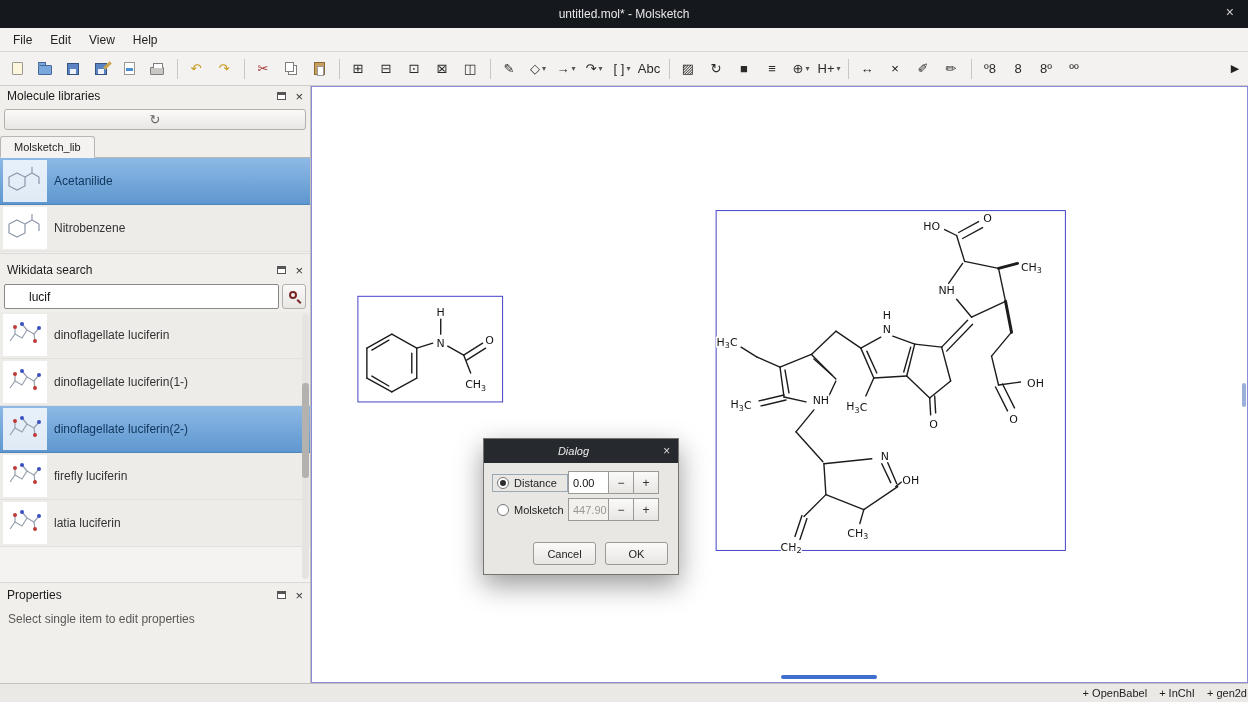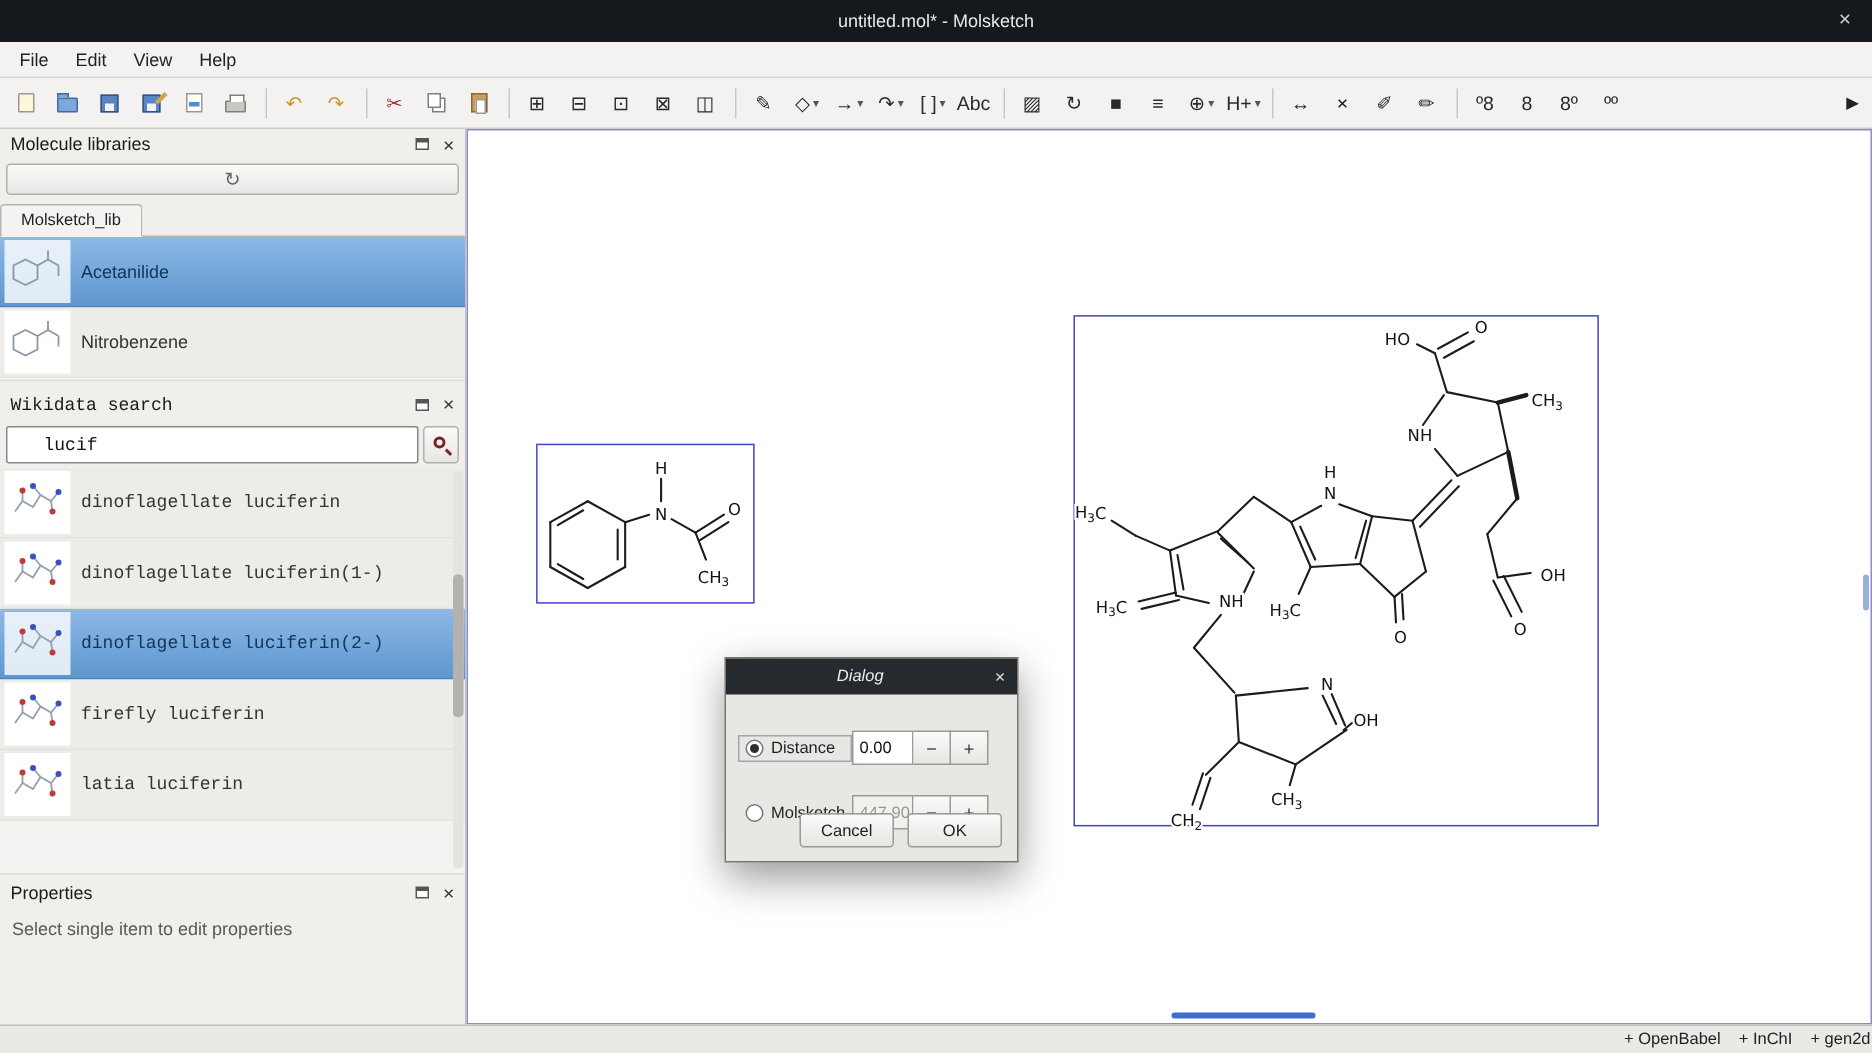--- a/index.html
+++ b/index.html
@@ -42,21 +42,21 @@
   .ic-printer{width:14px;height:8px;background:#c9c7c3;border:1px solid #807e7a;border-radius:1px;position:relative;margin-top:5px;}
   .ic-printer::before{content:"";position:absolute;left:2px;top:-5px;width:8px;height:4px;background:#fff;border:1px solid #807e7a;border-bottom:none;}
   .ic-copy{width:9px;height:10px;border:1px solid #807e7a;background:#fff;box-shadow:3px 3px 0 -1px #fff,3px 3px 0 0 #807e7a;margin:0 3px 3px 0;}
   .ic-paste{width:11px;height:13px;background:#c7a05e;border:1px solid #8a6a34;position:relative;}
   .ic-paste::after{content:"";position:absolute;left:2px;top:3px;width:5px;height:8px;background:#fff;border:1px solid #999;}
 
   
   .dock{position:absolute;left:0;top:86px;width:311px;bottom:19px;background:#f0efec;border-right:1px solid #c2c0bc;}
   .panel{position:absolute;left:0;width:100%;}
   .panel-lib{top:0;height:168px;border-bottom:1px solid #dcdad6;}
-  .panel-wiki{top:174px;height:323px;border-bottom:1px solid #dcdad6;font-family:Liberation Mono, monospace;}
+  .panel-wiki{top:174px;height:323px;border-bottom:1px solid #dcdad6;}
   .panel-props{top:499px;bottom:0;}
   .phead{height:20px;display:flex;align-items:center;padding:0 7px;font-size:12px;color:#1a1a1a;}
   .pbtns{margin-left:auto;display:flex;align-items:center;gap:9px;}
   .ic-float{display:inline-block;width:9px;height:8px;border:1px solid #555;border-top-width:3px;background:#fff;}
   .pclose{font-size:13px;color:#333;line-height:1;}
 
   .lib-refresh{display:flex;align-items:center;justify-content:center;width:calc(100% - 8px);
        margin:3px 4px 0 4px;height:21px;border:1px solid #b2b0ac;border-radius:3px;
        background:linear-gradient(#fbfaf9,#e9e7e4);color:#666;font-size:13px;}
   .tabrow{position:absolute;left:0;top:50px;width:100%;height:22px;border-bottom:1px solid #b8b6b2;
@@ -99,21 +99,21 @@
              border-top:1px solid #c4c2be;display:flex;align-items:center;justify-content:flex-end;
              gap:12px;padding-right:1px;font-size:11px;color:#222;}
 
   
   .dialog{position:absolute;left:483px;top:438px;width:196px;height:137px;background:#e9e7e4;
           border:1px solid #76746f;box-shadow:0 10px 26px rgba(0,0,0,.4);z-index:10;}
   .dtitle{height:24px;background:#26292d;color:#ececec;display:flex;align-items:center;font-size:11px;font-style:italic;}
   .dtitle .dtext{flex:1;text-align:center;}
   .dclose{padding-right:8px;font-size:12px;color:#ddd;}
   .dbody{padding-top:6px;}
-  .drow{display:flex;align-items:center;margin:16px 8px;height:27px;}
+  .drow{display:flex;align-items:center;margin:0 8px;height:27px;}
   .optbox{display:inline-flex;align-items:center;gap:5px;width:76px;padding:2px 4px;border:1px solid transparent;}
   .optbox.focused{border-color:#9aa7b5;}
   .radio{width:12px;height:12px;border:1px solid #777;border-radius:50%;background:#fff;display:inline-block;position:relative;flex:none;}
   .radio.checked::after{content:"";position:absolute;left:2px;top:2px;width:6px;height:6px;border-radius:50%;background:#2e2e2e;}
   .rlabel{font-size:11px;color:#222;}
   .spin{display:inline-flex;align-items:center;}
   .sfield{width:41px;height:23px;border:1px solid #9c9a96;background:#fff;font-size:11px;
           display:inline-flex;align-items:center;padding:0 4px;color:#111;}
   .spin.disabled .sfield{color:#9a9894;background:#f2f1ee;}
   .sbtn{width:25px;height:23px;border:1px solid #9c9a96;border-left:none;

